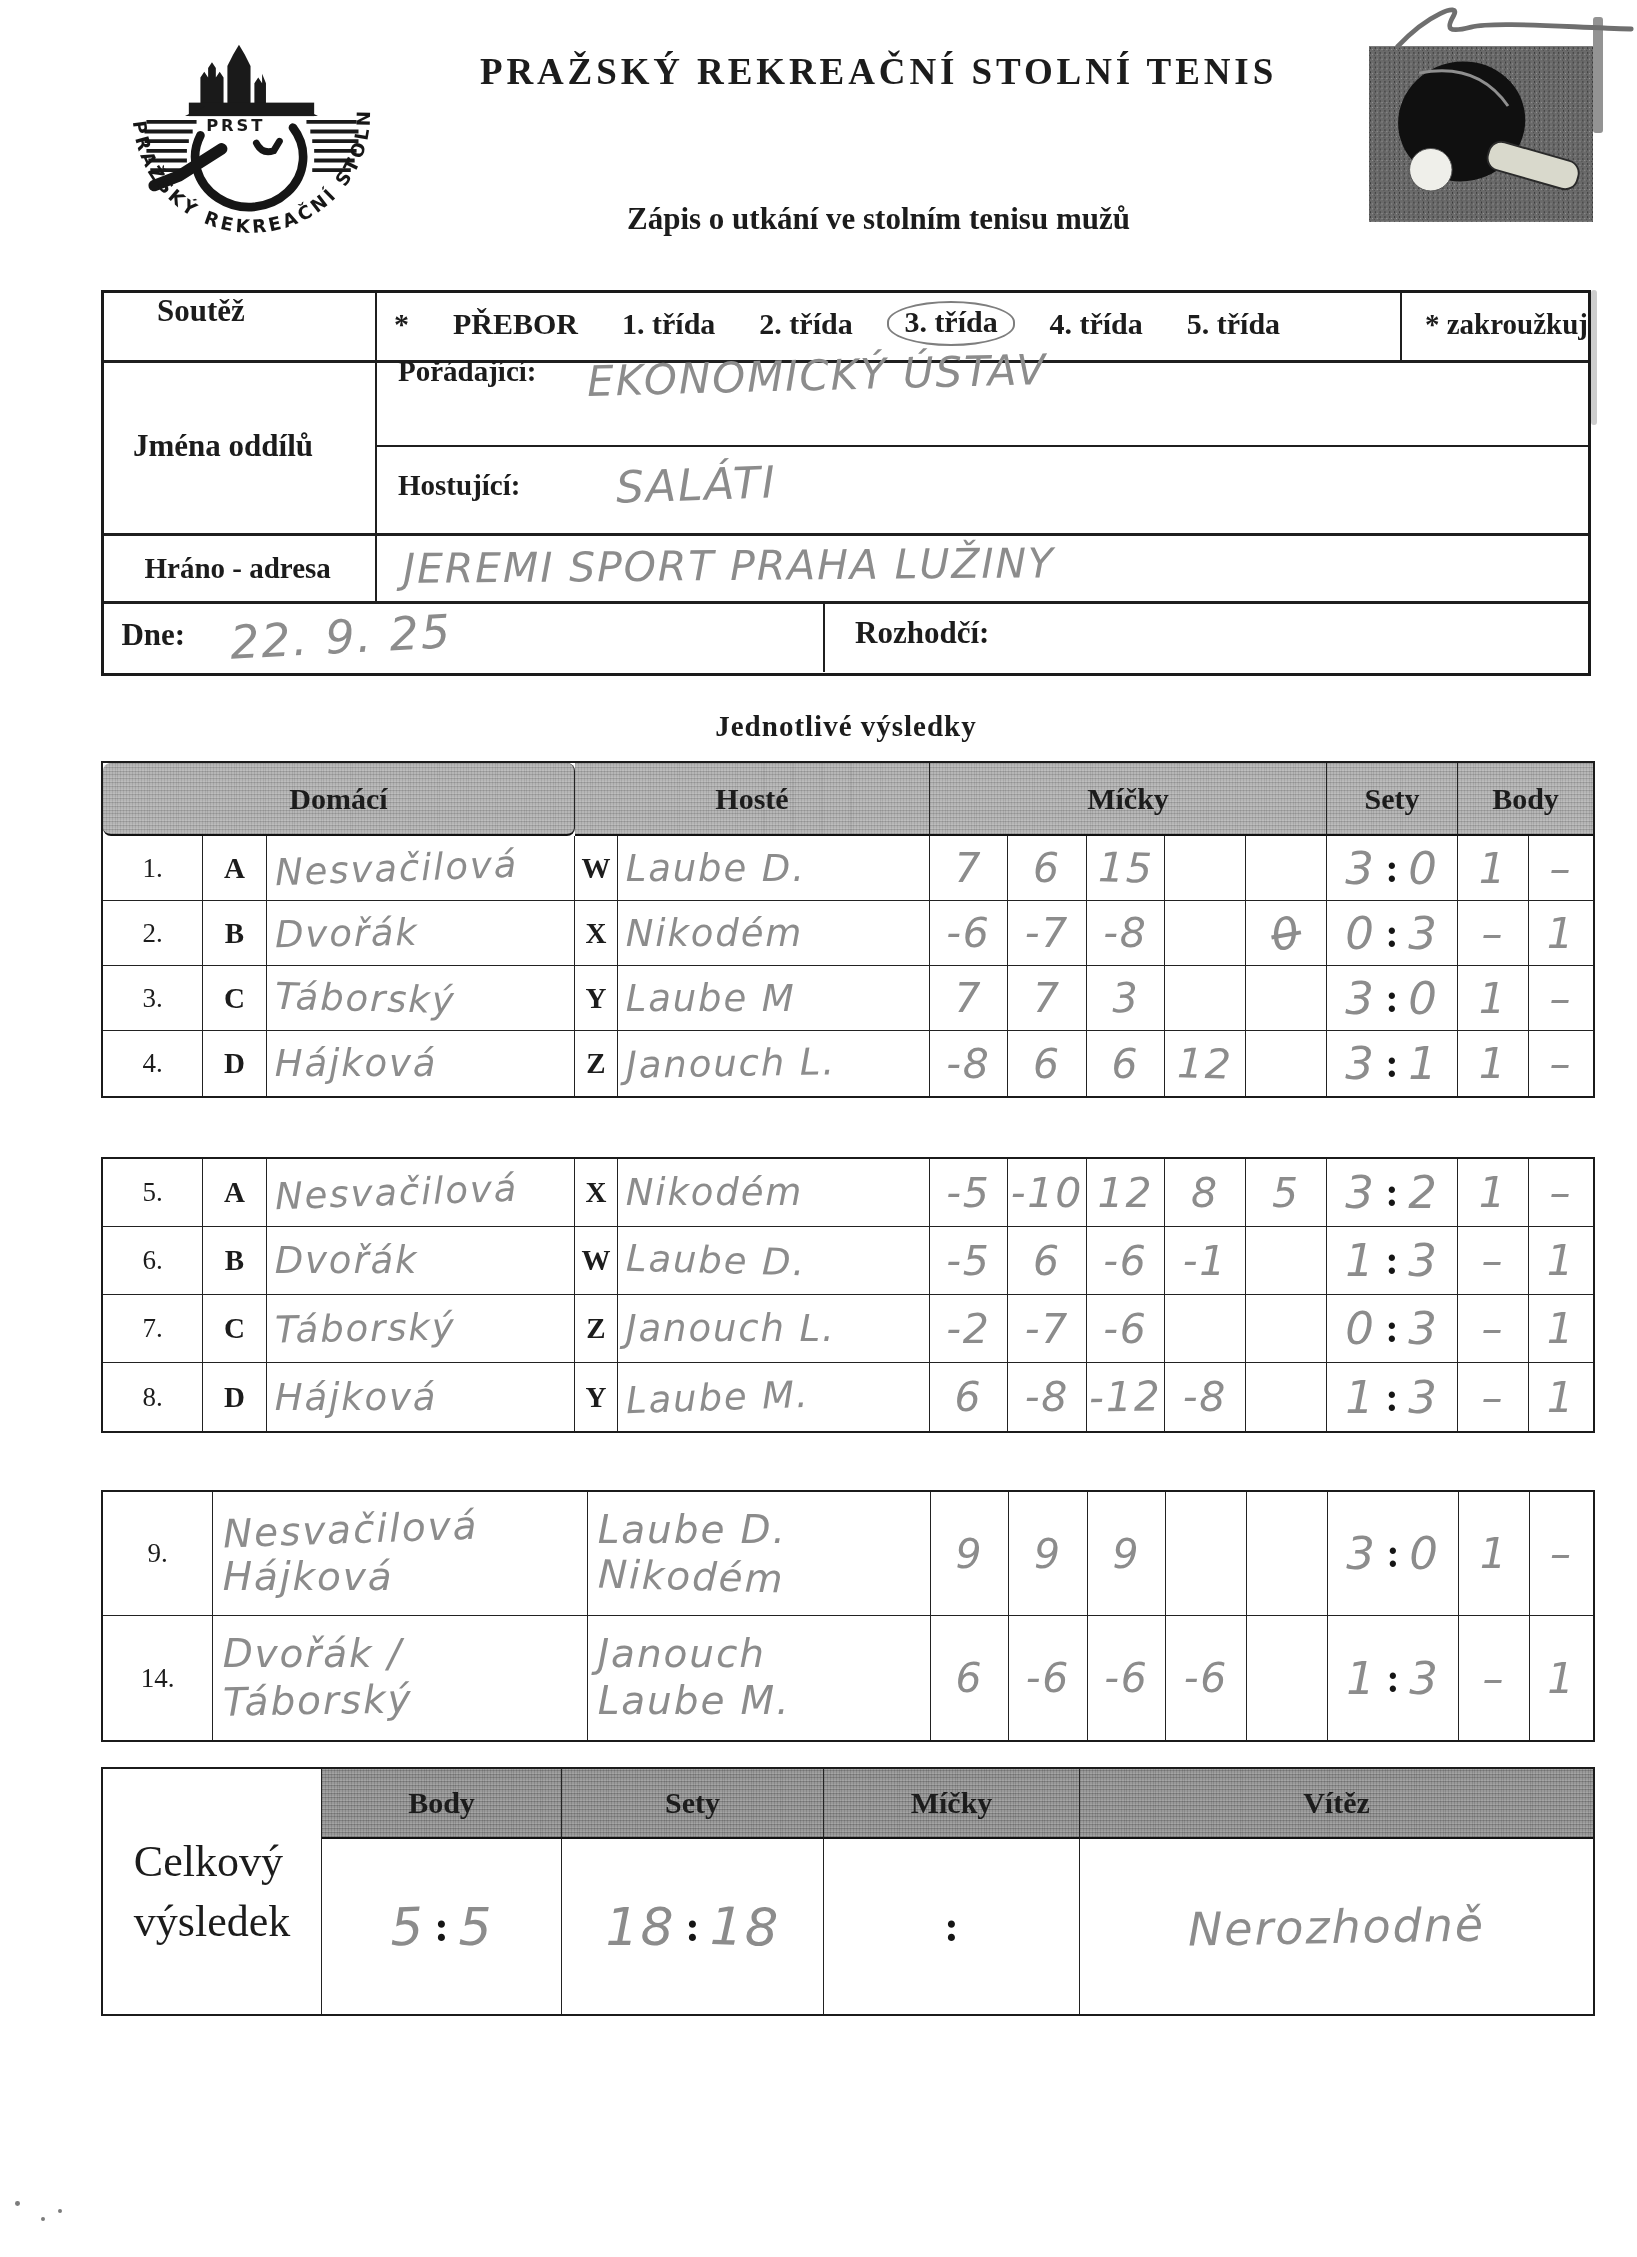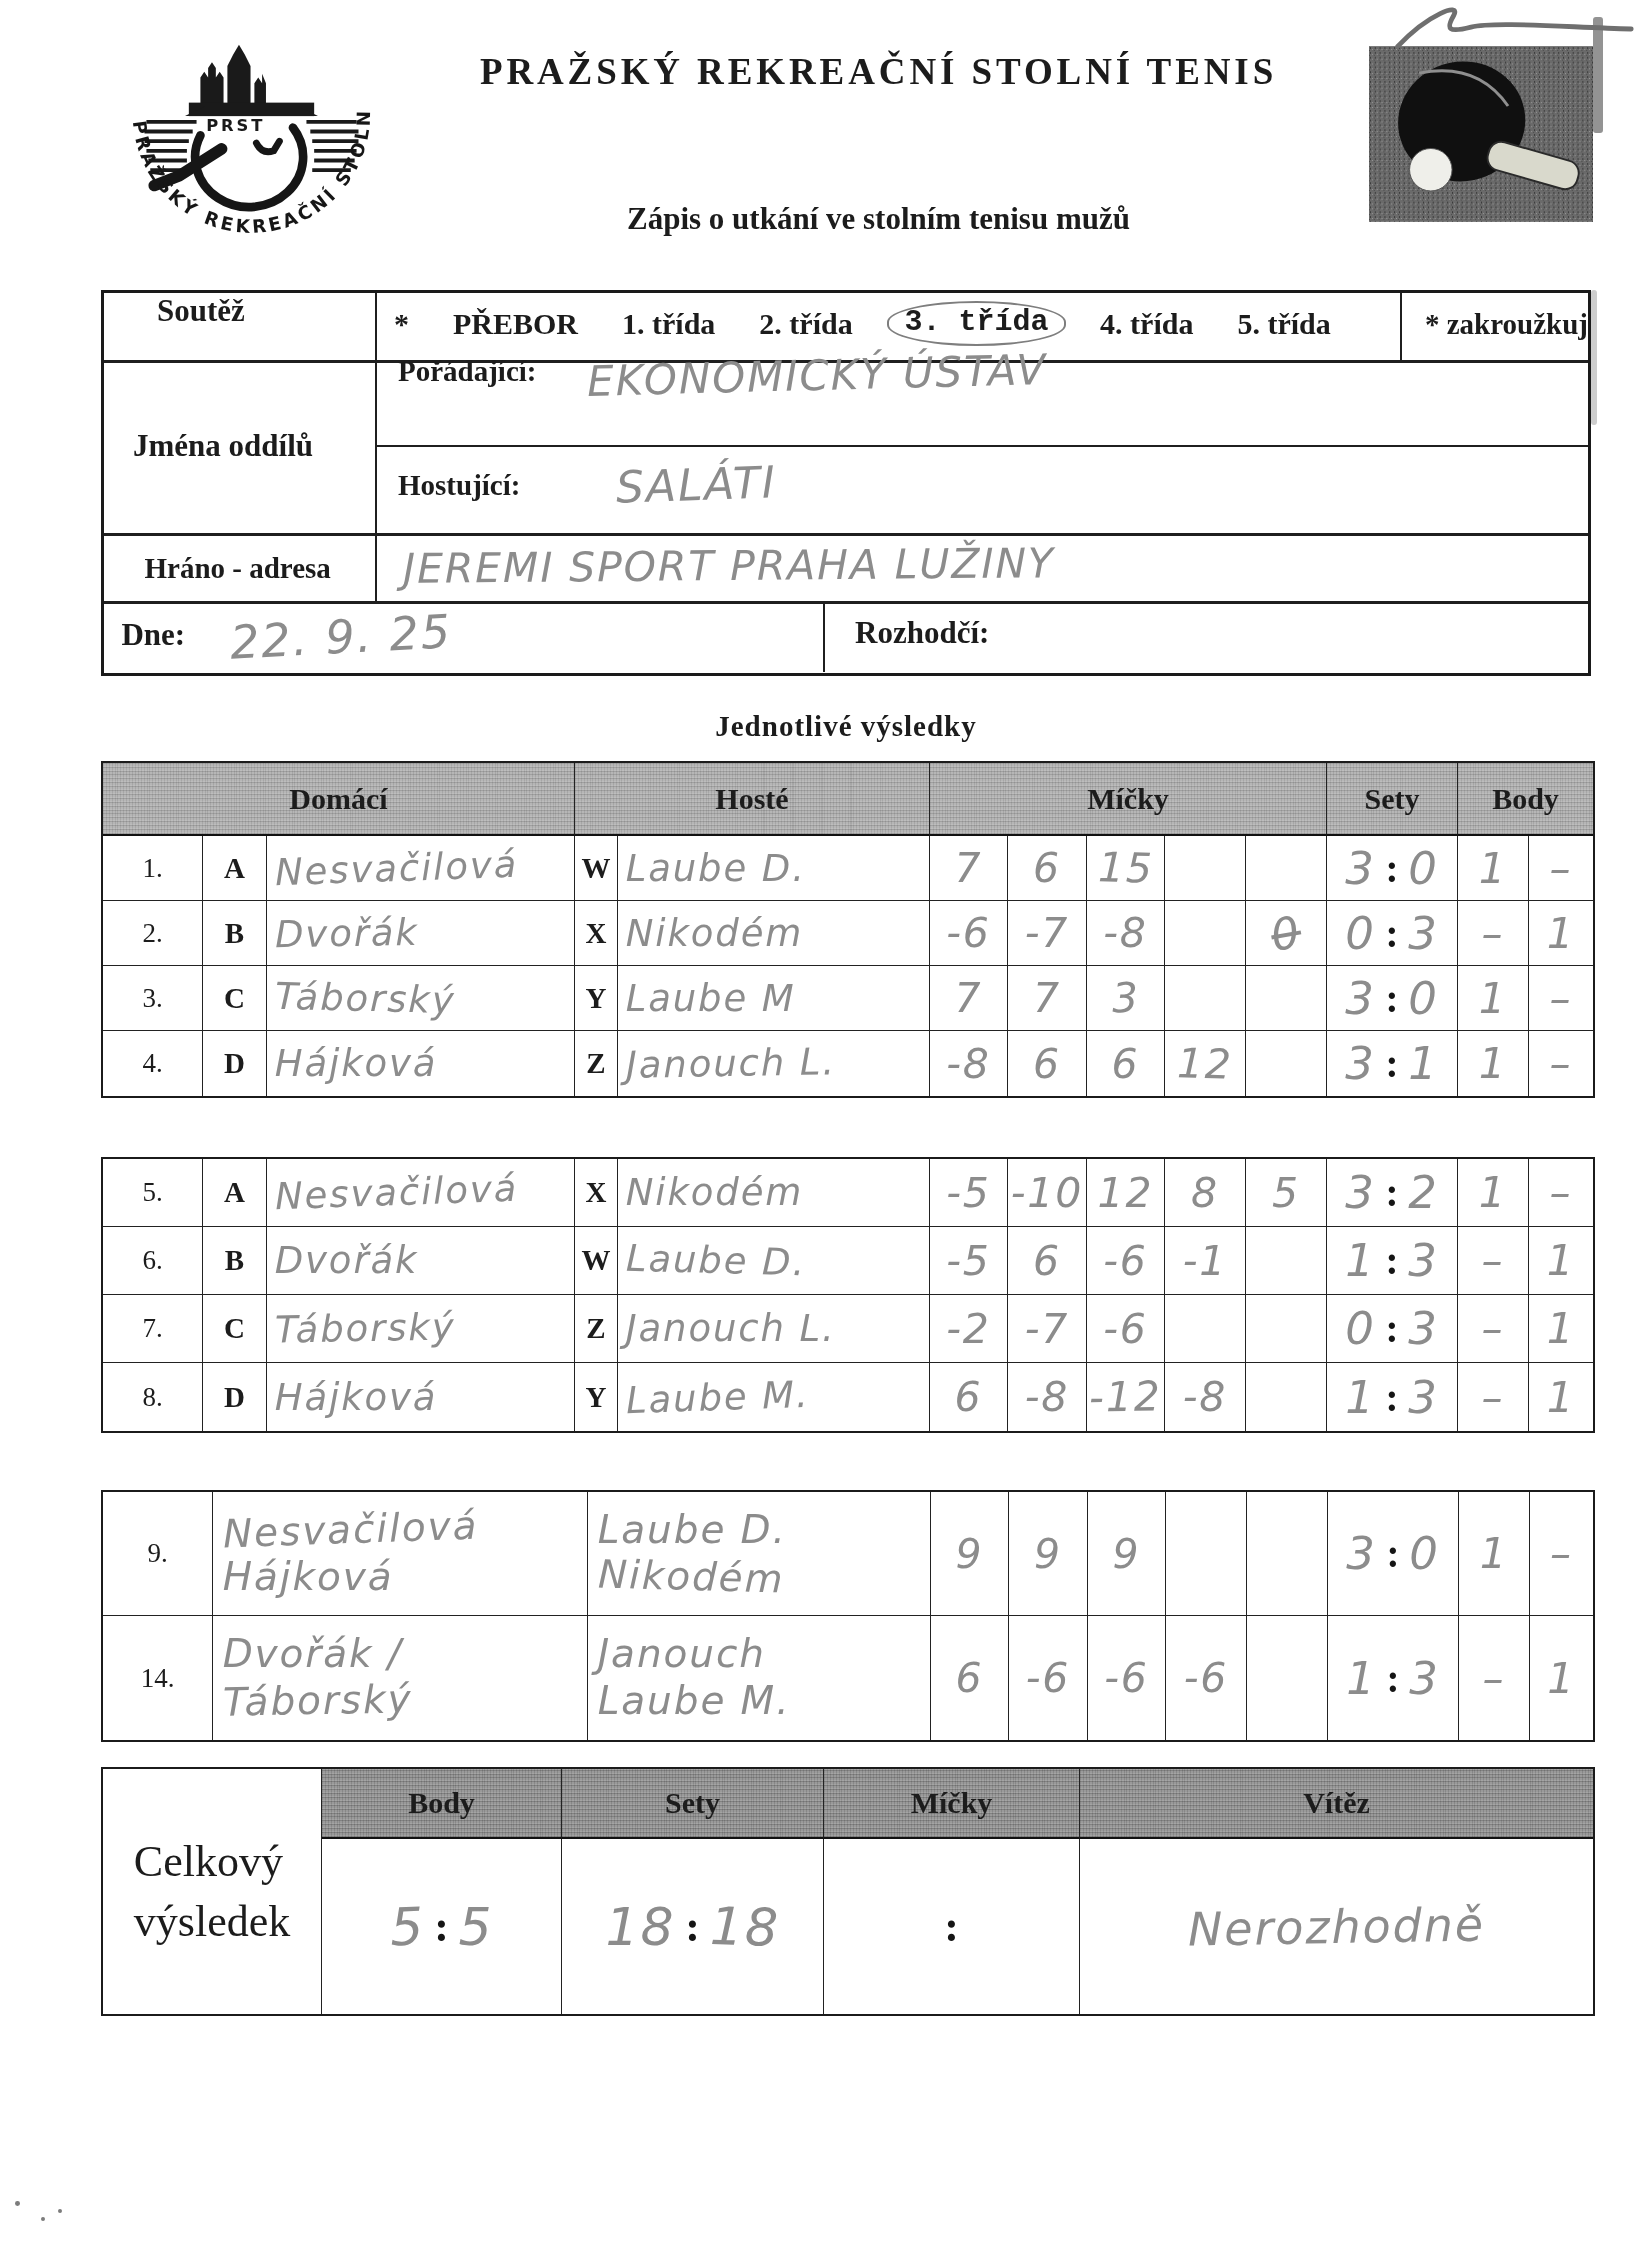--- a/index.html
+++ b/index.html
@@ -11,21 +11,21 @@
   .nowrap{white-space:nowrap;}
   
   #org-title{left:367px;top:50px;width:1023px;text-align:center;font-size:37px;font-weight:bold;letter-spacing:3.9px;}
   #form-title{left:367px;top:201px;width:1023px;text-align:center;font-size:31px;font-weight:bold;}
   
   #formbox{left:101px;top:290px;width:1490px;height:386px;border:3.9px solid #1a1a1a;box-sizing:border-box;}
   .fline{position:absolute;background:#1f1f1f;}
   .flabel{font-size:31px;font-weight:bold;}
   .fsmall{font-size:29px;font-weight:bold;}
   #soutez-options{position:absolute;left:290px;top:13.5px;width:1004px;display:flex;gap:44px;font-size:30px;font-weight:bold;align-items:center;}
-  .circled{border:2.9px solid #7e7e7e;border-radius:50% / 46%;padding:1.9px 15.4px 5.8px 15.4px;margin:-5.8px -9.7px;font-family:Liberation Mono, monospace;}
+  .circled{border:2.9px solid #7e7e7e;border-radius:50% / 46%;padding:1.9px 15.4px 5.8px 15.4px;margin:-5.8px -9.7px;}
   
   .grid{position:absolute;display:grid;border:2.9px solid #1b1b1b;box-sizing:content-box;background:#fff;}
   .c{border-right:1.9px solid #222;border-bottom:1.9px solid #222;display:flex;align-items:center;justify-content:center;overflow:visible;box-sizing:border-box;}
   .c.last{border-right:none;}
   .c.bot{border-bottom:none;}
   .halftone{background-color:#b6b6b6;
      background-image:repeating-linear-gradient(0deg, rgba(0,0,0,.12) 0 1px, rgba(255,255,255,.10) 1px 1.9px, transparent 1.9px 3.9px),
                       repeating-linear-gradient(90deg, rgba(0,0,0,.09) 0 1px, transparent 1px 2.9px);}
   .halftone2{background-color:#9a9a9a;
      background-image:repeating-linear-gradient(0deg, rgba(0,0,0,.16) 0 1px, rgba(255,255,255,.10) 1px 1.9px, transparent 1.9px 3.9px),
@@ -153,21 +153,21 @@
     <div class="abs hw nowrap" style="left:299px;top:249px;font-size:41px;transform:rotate(-0.5deg);">JEREMI SPORT PRAHA LUŽINY</div>
 
     <div class="abs printed flabel" style="left:17.4px;top:324px;">Dne:</div>
     <div class="abs hw nowrap" style="left:126px;top:317px;font-size:46px;transform:rotate(-3deg);">22. 9. 25</div>
     <div class="abs printed flabel" style="left:751px;top:322px;">Rozhodčí:</div>
   </div>
 
   <div class="abs printed" id="results-title">Jednotlivé výsledky</div>
 
   <div class="grid" style="left:101px;top:761px;width:1490px;grid-template-columns:100px 64px 308px 43px 312px 78px 79px 78px 81px 81px 131px 71px 1fr;grid-template-rows:73px repeat(4,65px);">
-    <div class="c th halftone" style="grid-column:1/4;">Domácí</div>
+    <div class="c th halftone" style="grid-column:1/4;border-radius:8px;">Domácí</div>
     <div class="c th halftone" style="grid-column:4/6;">Hosté</div>
     <div class="c th halftone" style="grid-column:6/11;">Míčky</div>
     <div class="c th halftone">Sety</div>
     <div class="c th halftone last" style="grid-column:12/14;">Body</div>
 
     <div class="c printed numcell">1.</div>
     <div class="c printed lettercell">A</div>
     <div class="c namecell">
         <span class="hw nowrap r-1">Nesvačilová</span>
       </div>

